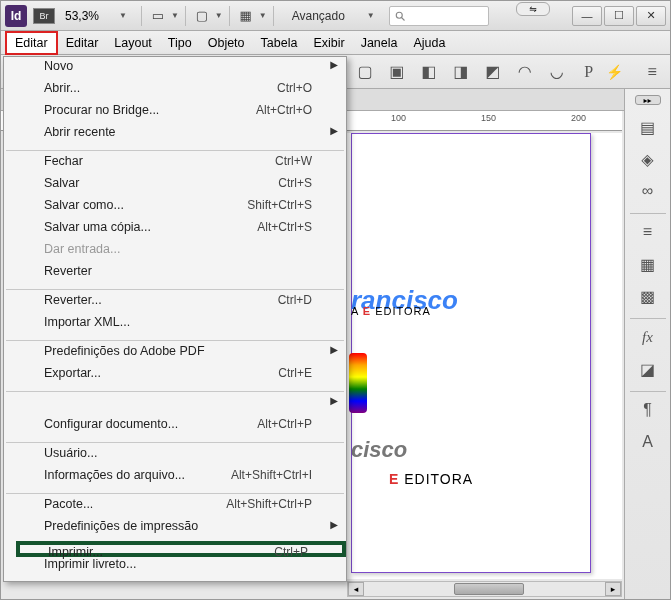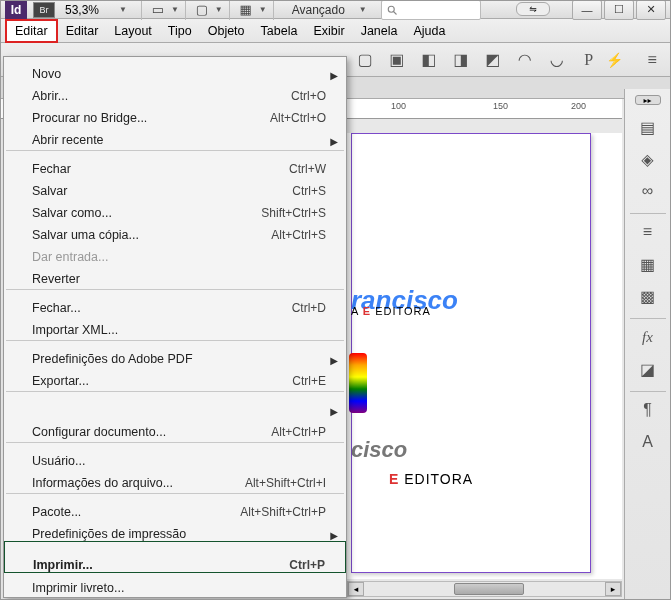--- a/index.html
+++ b/index.html
@@ -1,47 +1,47 @@
 <!DOCTYPE html>
 <html><head>
 <meta charset="utf-8">
 <style>
   * { box-sizing: border-box; margin: 0; padding: 0; font-family: "Segoe UI", Tahoma, sans-serif; }
   body { width: 671px; height: 600px; background: #e8e8e8; overflow: hidden; border: 1px solid #999; position: relative; }
 
   
-  .titlebar { height: 18px; background: linear-gradient(#f0f0f0,#dcdcdc); display: flex; align-items: center; padding: 0 4px; border-bottom: 1px solid #aaa; }
+  .titlebar { height: 30px; background: linear-gradient(#f0f0f0,#dcdcdc); display: flex; align-items: center; padding: 0 4px; border-bottom: 1px solid #aaa; }
   .app-icon { width: 22px; height: 22px; background: #4b2a6b; color: #fff; font-size: 12px; font-weight: bold; display: flex; align-items: center; justify-content: center; border-radius: 3px; margin-right: 6px; }
   .br-badge { width: 22px; height: 16px; border: 1px solid #888; font-size: 9px; display:flex;align-items:center;justify-content:center; background:#444;color:#eee;margin-right:8px;}
   .zoom-box { display:flex; align-items:center; gap:2px; margin-right:8px;}
   .zoom-val { width: 52px; font-size: 12px; padding:1px 2px; }
   .tb-sep { width:1px; height:20px; background:#bbb; margin:0 6px;}
   .tb-icon { width:20px; height:20px; display:flex; align-items:center; justify-content:center; font-size:13px; color:#444; }
   .dropdown-caret { font-size:8px; color:#555; margin-left:2px;}
   .tb-cluster { display:flex; align-items:center; gap:1px;}
-  .workspace { margin-left:12px; font-size:12px; color:#333; display:flex; align-items:center; gap:12px;}
+  .workspace { margin-left:12px; font-size:12px; color:#333; display:flex; align-items:center; gap:20px;}
   .search-box { margin-left:14px; width:100px; height:20px; background:#fff; border:1px solid #bbb; border-radius:2px; display:flex; align-items:center; padding:0 4px;}
   .search-box svg { width:12px; height:12px; }
   .win-controls { margin-left:auto; display:flex; gap:0;}
   .win-btn { width:30px; height:20px; border:1px solid #aaa; background:linear-gradient(#f6f6f6,#dedede); display:flex; align-items:center; justify-content:center; font-size:11px; color:#333; border-radius:2px; margin-left:2px;}
   .collapse-btn { width:34px; height:14px; border:1px solid #aaa; border-radius:6px; background:#eee; position:absolute; right:120px; top:1px; font-size:9px; display:flex;align-items:center;justify-content:center;}
 
   
   .menubar { height: 24px; background: linear-gradient(#f0f0f0,#e6e6e6); display:flex; align-items:center; padding:0 4px; border-bottom:1px solid #aaa; font-size:12.5px; }
   .menu-item { padding: 3px 8px; cursor:default; }
   .menu-item.active { border:2px solid #d22; background:#fff; }
 
   
   .dropdown { position:absolute; left:2px; top:55px; width:344px; background:#f4f4f4; border:1px solid #999; box-shadow:3px 3px 6px rgba(0,0,0,0.3); z-index:50; padding:2px 0; }
-  .dd-row { display:flex; align-items:flex-end; height:22px; padding:0 20px 0 28px; font-size:12.5px; color:#222; position:relative;}
+  .dd-row { display:flex; align-items:flex-start; height:22px; padding:0 34px 0 28px; font-size:12.5px; color:#222; position:relative;margin-left:12px;}
   .dd-row.disabled { color:#999; }
   .dd-row .shortcut { margin-left:auto; color:#444; font-size:12px;}
   .dd-row .arrow { position:absolute; right:8px; font-size:10px; color:#333;}
   .dd-sep { height:1px; background:#c8c8c8; margin:3px 2px; }
-  .dd-row.highlight { border:1px solid #14532d; height:32px;font-weight:bold; }
+  .dd-row.highlight { border:4px solid #14532d; height:16px; }
 
   
   .toolbar2 { height:34px; background:linear-gradient(#eee,#e2e2e2); border-bottom:1px solid #aaa; display:flex; align-items:center; padding-left:350px; gap:4px;}
   .toolbar2 .t2-icon { width:28px; height:24px; border:1px solid transparent; display:flex; align-items:center; justify-content:center; color:#555;}
   .lightning { margin-left:auto; margin-right:10px; font-size:14px; color:#444;}
   .t2-p { font-family:serif; font-size:16px; color:#888; border:1px dashed #bbb; padding:0 6px;}
 
   
   .doctab-row { height:22px; background:#ddd; border-bottom:1px solid #aaa;}
 
@@ -138,21 +138,21 @@
   <div class="t2-icon">◡</div>
   <div class="t2-icon t2-p">P</div>
   <div class="lightning">⚡</div>
   <div class="t2-icon" style="margin-right:4px;">≡</div>
 </div>
 
 <div class="doctab-row"></div>
 
 <div class="ruler">
   <div class="ticklabel" style="left:390px;">100</div>
-  <div class="ticklabel" style="left:492px;">150</div>
+  <div class="ticklabel" style="left:480px;">150</div>
   <div class="ticklabel" style="left:570px;">200</div>
 </div>
 
 <div class="dropdown">
   <div class="dd-row">
       <span>Novo</span>
       <span class="arrow">▶</span>
     </div>
   <div class="dd-row">
       <span>Abrir...</span>
@@ -184,21 +184,21 @@
       <span class="shortcut">Alt+Ctrl+S</span>
     </div>
   <div class="dd-row disabled">
       <span>Dar entrada...</span>
     </div>
   <div class="dd-row">
       <span>Reverter</span>
     </div>
   <div class="dd-sep"></div>
   <div class="dd-row">
-      <span>Fechar...</span>
+      <span>Reverter...</span>
       <span class="shortcut">Ctrl+D</span>
     </div>
   <div class="dd-row">
       <span>Importar XML...</span>
     </div>
   <div class="dd-sep"></div>
   <div class="dd-row">
       <span>Predefinições do Adobe PDF</span>
       <span class="arrow">▶</span>
     </div>

